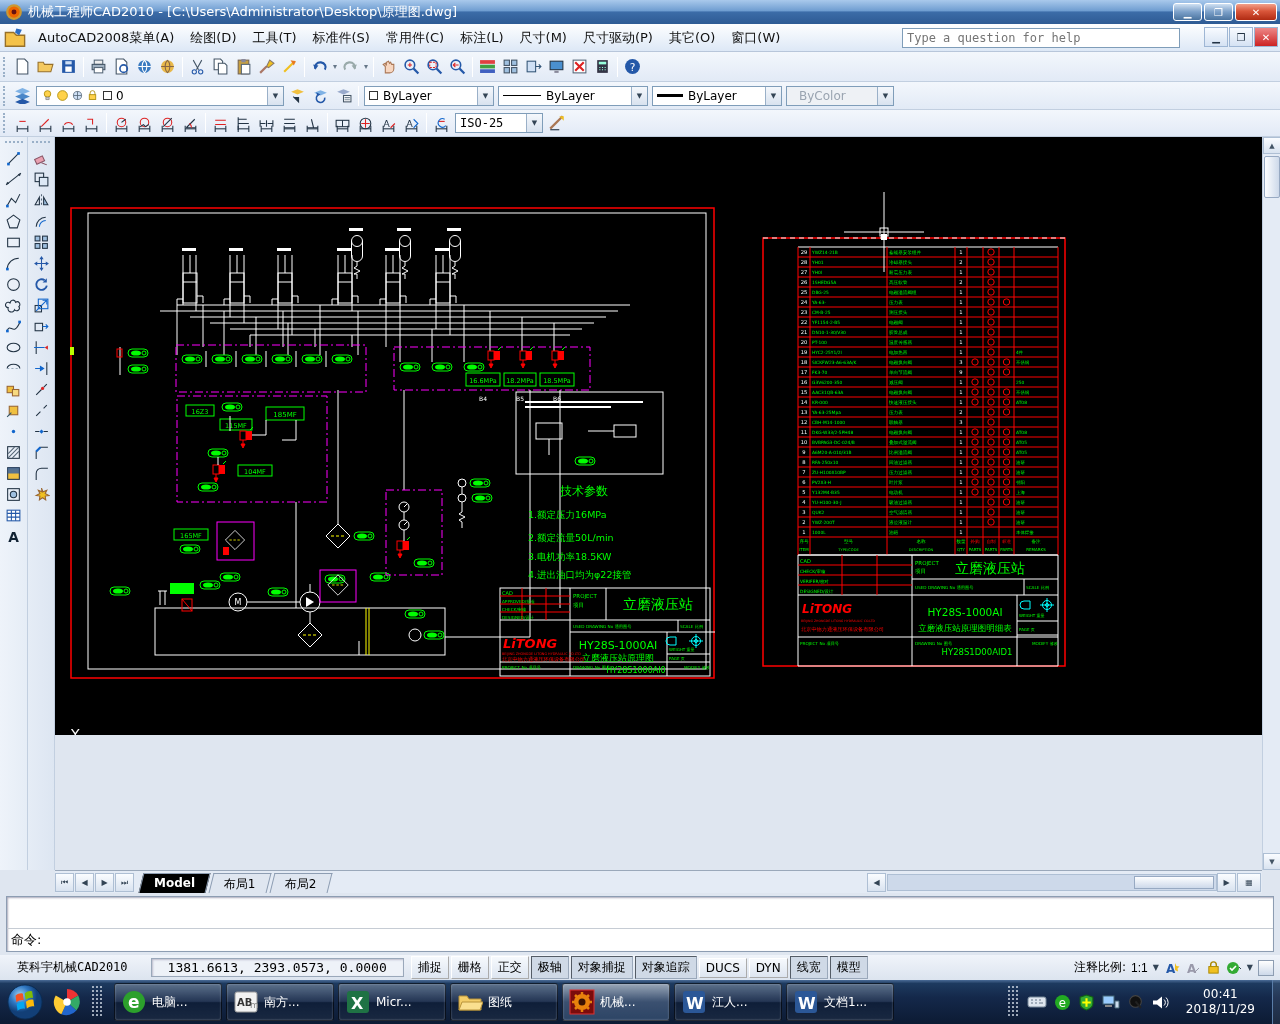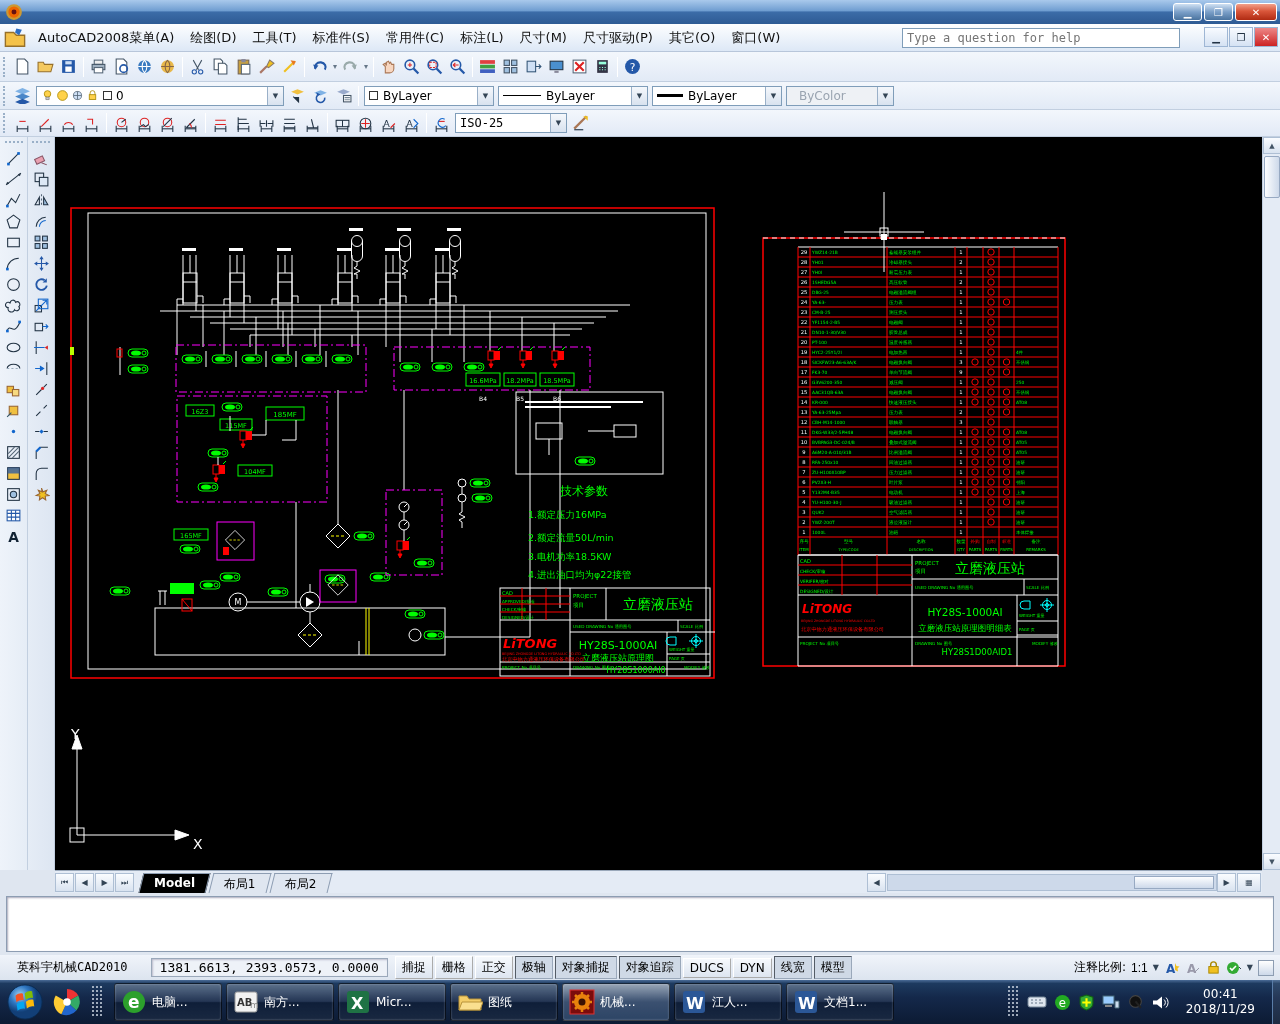--- a/index.html
+++ b/index.html
@@ -48,21 +48,21 @@
   .lin.thick{height:3px;}
 
   
   #palette{position:absolute;left:0;top:137px;width:55px;height:733px;background:linear-gradient(90deg,#eef3fa,#dde6f2);
     border-right:1px solid #c2cfe0;display:flex;}
   .pcol{width:27px;display:flex;flex-direction:column;align-items:center;padding-top:2px;}
   .pcol .tbtn{width:24px;height:21px;}
   .pgrip{width:18px;height:4px;border-top:2px dotted #9ab0c8;margin:2px 0 3px 0;}
 
   
-  #canvas{position:absolute;left:55px;top:137px;width:1207px;height:733px;background:#000;overflow:hidden;}
+  #canvas{position:absolute;left:55px;top:137px;width:1207px;height:598px;background:#000;overflow:hidden;}
   #vscroll{position:absolute;left:1262px;top:137px;width:18px;height:733px;background:#e4ebf5;border-left:1px solid #c2cfe0;}
   .sarrow{position:absolute;left:0;width:18px;height:17px;background:linear-gradient(#fafcff,#d9e3f0);
     border:1px solid #aebfd4;font-size:7px;color:#456;display:flex;align-items:center;justify-content:center;}
   #vthumb{position:absolute;left:1px;top:19px;width:16px;height:42px;background:linear-gradient(90deg,#fdfeff,#cdd9ea);border:1px solid #97a9c2;border-radius:2px;}
 
   
   #tabrow{position:absolute;left:55px;top:870px;width:1207px;height:23px;background:#e4ebf5;display:flex;align-items:flex-end;border-top:1px solid #9aa8ba;}
   .navbtn{width:19px;height:19px;border:1px solid #aebfd4;background:linear-gradient(#fafcff,#d9e3f0);
     display:flex;align-items:center;justify-content:center;font-size:8px;color:#345;margin:0 1px 1px 0;}
   .tab{height:20px;padding:2px 12px;font-size:12px;border:1px solid #8d9db2;border-bottom:none;
@@ -77,21 +77,21 @@
   #cmd{position:absolute;left:0;top:893px;width:1280px;height:62px;background:#dfe6f0;padding:3px 6px;}
   #cmdinner{width:100%;height:100%;background:#fff;border:1px solid #8d9db2;box-shadow:inset 1px 1px 2px #aab;
     font-family:"DejaVu Sans Mono",monospace;font-size:13px;color:#000;display:flex;flex-direction:column;}
   #cmdhist{flex:1;}
   #cmdline{border-top:1px solid #c6ccd4;padding:2px 4px;}
 
   
   #status{position:absolute;left:0;top:955px;width:1280px;height:25px;background:linear-gradient(#f0f4fa,#dce4ef);
     display:flex;align-items:center;font-size:12px;color:#000;}
   #coords{border:1px solid #9aa8ba;box-shadow:inset 1px 1px 2px #bbc;background:#eef2f8;
-    font-family:"DejaVu Sans Mono",monospace;padding:1px 8px;margin:0 6px;font-size:13px;}
+    font-family:"DejaVu Sans Mono",monospace;padding:1px 16px;margin:0 6px;font-size:13px;}
   .toggle{border:1px outset #fff;background:linear-gradient(#f6f9fd,#dde5f0);padding:2px 6px;margin:0 1px;white-space:nowrap;}
   .toggle.pressed{border:1px inset #9aa8ba;background:#cfd9e6;}
   #statusright{margin-left:auto;display:flex;align-items:center;gap:5px;padding-right:6px;}
 
   
   #taskbar{position:absolute;left:0;top:980px;width:1280px;height:44px;
     background:linear-gradient(180deg,#4a6b96 0%,#1d3a5f 8%,#122档844 40%,#0c1b33 100%);
     background:linear-gradient(180deg,#4a6b96 0%,#1d3a5f 8%,#14284a 40%,#0c1b33 100%);
     display:flex;align-items:center;}
   .orb{width:38px;height:38px;margin:0 8px 0 6px;}
@@ -112,20 +112,21 @@
 <body>
 
 <div id="win">
 
   <div id="titlebar">
     <svg class="ticon" viewBox="0 0 16 16">
         <circle cx="8" cy="8" r="7" fill="#c93"></circle>
         <circle cx="8" cy="8" r="5" fill="#e60"></circle>
         <circle cx="8" cy="8" r="2.2" fill="#611"></circle>
       </svg>
+    <span>机械工程师CAD2010 - [C:\Users\Administrator\Desktop\原理图.dwg]</span>
     <div class="wbtns">
       <div class="wbtn">▁</div>
       <div class="wbtn">❐</div>
       <div class="wbtn close">✕</div>
     </div>
   </div>
 
   <div id="menubar">
     <svg class="appbtn" viewBox="0 0 16 16">
         <path d="M1 14V4h6l2 2h6v8z" fill="#f4c24a" stroke="#96702a"></path>
@@ -538,21 +539,21 @@
         <div class="tsep"></div>
         <div class="tbtn">
           <svg width="17" height="17" viewBox="0 0 16 16">
             <path d="M5 6l6 0" stroke="#d22"></path>
             <path d="M12 10a4 4 0 1 1-1-6" fill="none" stroke="#16c"></path>
             <path d="M3 13h10" stroke="#234"></path>
             <path d="M3 10v6M13 10v6" stroke="#234"></path>
           </svg>
         </div>
       </div>
-    <div class="combo" style="width:112px;">
+    <div class="combo" style="width:88px;">
       <span style="font-family:'DejaVu Sans Mono',monospace">ISO-25</span>
         <span class="arr">▼</span>
     </div>
     <div class="tbtn">
         <svg width="18" height="18" viewBox="0 0 16 16">
           <path d="M2 13L13 2" stroke="#a75" stroke-width="2"></path>
           <path d="M10 2l4 0 0 4z" fill="#f0c020"></path>
           <path d="M2 14h8" stroke="#234"></path>
         </svg>
       </div>
@@ -1329,20 +1330,21 @@
           <div id="hthumb"></div>
         </div>
       <div class="navbtn">▶</div>
       <div class="navbtn" style="width:24px">▦</div>
     </div>
   </div>
 
   <div id="cmd">
     <div id="cmdinner">
       <div id="cmdhist"></div>
+      <div id="cmdline"><span>命令:</span></div>
     </div>
   </div>
 
   <div id="status">
     <span style="padding:0 17px;font-family:'DejaVu Sans Mono',monospace">英科宇机械CAD2010</span>
     <span id="coords">1381.6613, 2393.0573, 0.0000</span>
     <div id="toggles" style="display:flex;align-items:center;">
         <div class="toggle">捕捉</div>
         <div class="toggle">栅格</div>
         <div class="toggle">正交</div>

